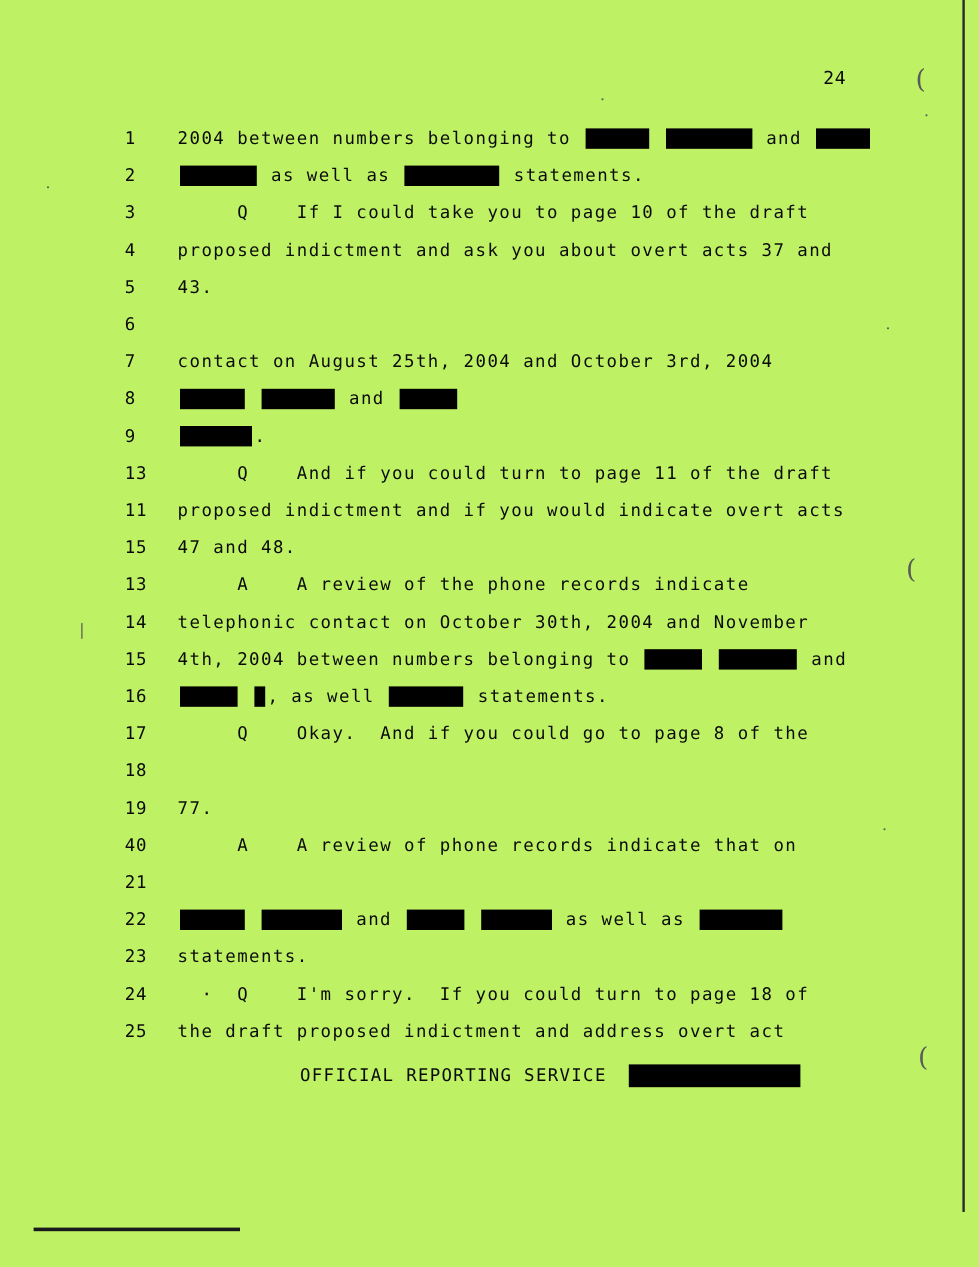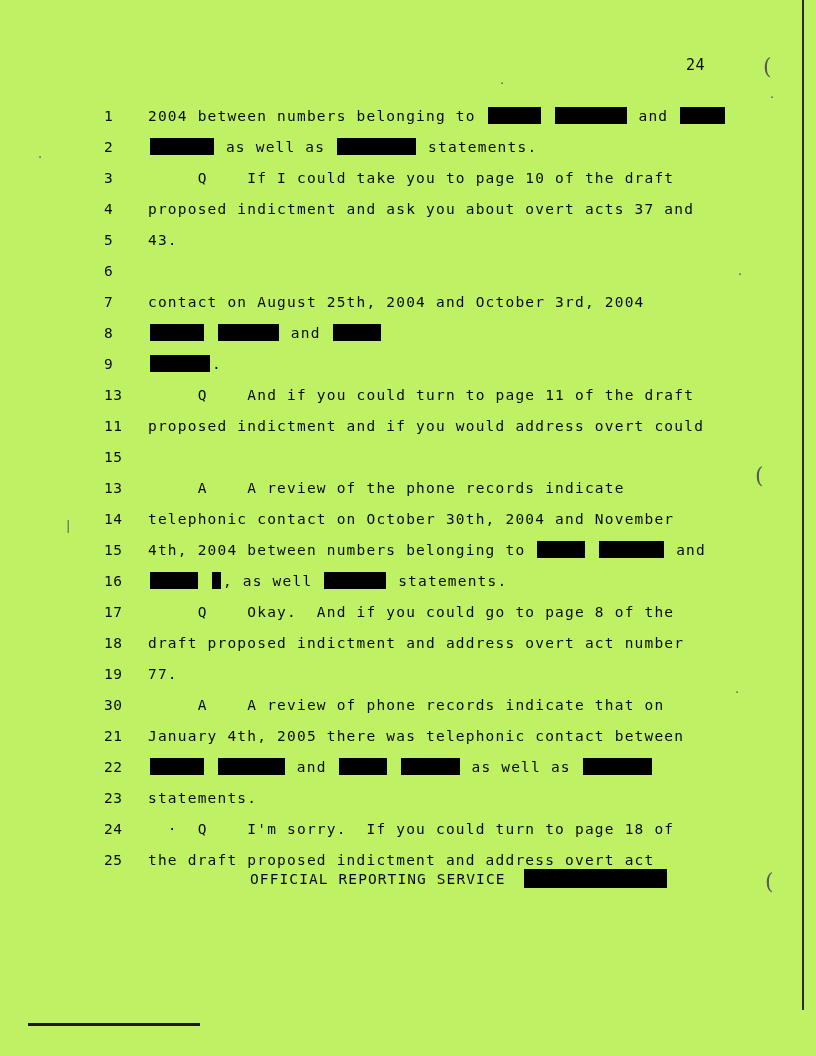--- a/index.html
+++ b/index.html
@@ -103,21 +103,21 @@
     display: inline-block;
     background: #000000;
     height: 17px;
     vertical-align: middle;
     margin: 0 2px;
   }
 
   .footer {
     position: absolute;
     left: 250px;
-    top: 869px;
+    top: 887px;
     font-size: 14.5px;
     letter-spacing: 1.1px;
     display: flex;
     align-items: center;
   }
   .footer .redaction { height: 19px; margin-left: 18px; }
 </style>
 </head>
 <body>
 
@@ -173,24 +173,25 @@
       <div class="line">
         <div class="line-no">9</div>
         <div class="line-text"><span class="redaction" style="width: 60px;"></span><span>.</span></div>
       </div>
       <div class="line">
         <div class="line-no">13</div>
         <div class="line-text"><span>     Q    And if you could turn to page 11 of the draft</span></div>
       </div>
       <div class="line">
         <div class="line-no">11</div>
-        <div class="line-text"><span>proposed indictment and if you would address overt could</span></div>
+        <div class="line-text"><span>proposed indictment and if you would indicate overt acts</span></div>
       </div>
       <div class="line">
         <div class="line-no">15</div>
+        <div class="line-text"><span>47 and 48.</span></div>
       </div>
       <div class="line">
         <div class="line-no">13</div>
         <div class="line-text"><span>     A    A review of the phone records indicate</span></div>
       </div>
       <div class="line">
         <div class="line-no">14</div>
         <div class="line-text"><span>telephonic contact on October 30th, 2004 and November</span></div>
       </div>
       <div class="line">
@@ -200,33 +201,31 @@
       <div class="line">
         <div class="line-no">16</div>
         <div class="line-text"><span class="redaction" style="width: 48px;"></span><span> </span><span class="redaction" style="width: 9px;"></span><span>, as well </span><span class="redaction" style="width: 62px;"></span><span> statements.</span></div>
       </div>
       <div class="line">
         <div class="line-no">17</div>
         <div class="line-text"><span>     Q    Okay.  And if you could go to page 8 of the</span></div>
       </div>
       <div class="line">
         <div class="line-no">18</div>
-        <div class="line-text"><span>draft proposed indictment and address overt act number</span></div>
       </div>
       <div class="line">
         <div class="line-no">19</div>
         <div class="line-text"><span>77.</span></div>
       </div>
       <div class="line">
-        <div class="line-no">30</div>
+        <div class="line-no">40</div>
         <div class="line-text"><span>     A    A review of phone records indicate that on</span></div>
       </div>
       <div class="line">
         <div class="line-no">21</div>
-        <div class="line-text"><span>January 4th, 2005 there was telephonic contact between</span></div>
       </div>
       <div class="line">
         <div class="line-no">22</div>
         <div class="line-text"><span class="redaction" style="width: 54px;"></span><span> </span><span class="redaction" style="width: 67px;"></span><span> and </span><span class="redaction" style="width: 48px;"></span><span> </span><span class="redaction" style="width: 59px;"></span><span> as well as </span><span class="redaction" style="width: 69px;"></span></div>
       </div>
       <div class="line">
         <div class="line-no">23</div>
         <div class="line-text"><span>statements.</span></div>
       </div>
       <div class="line">

